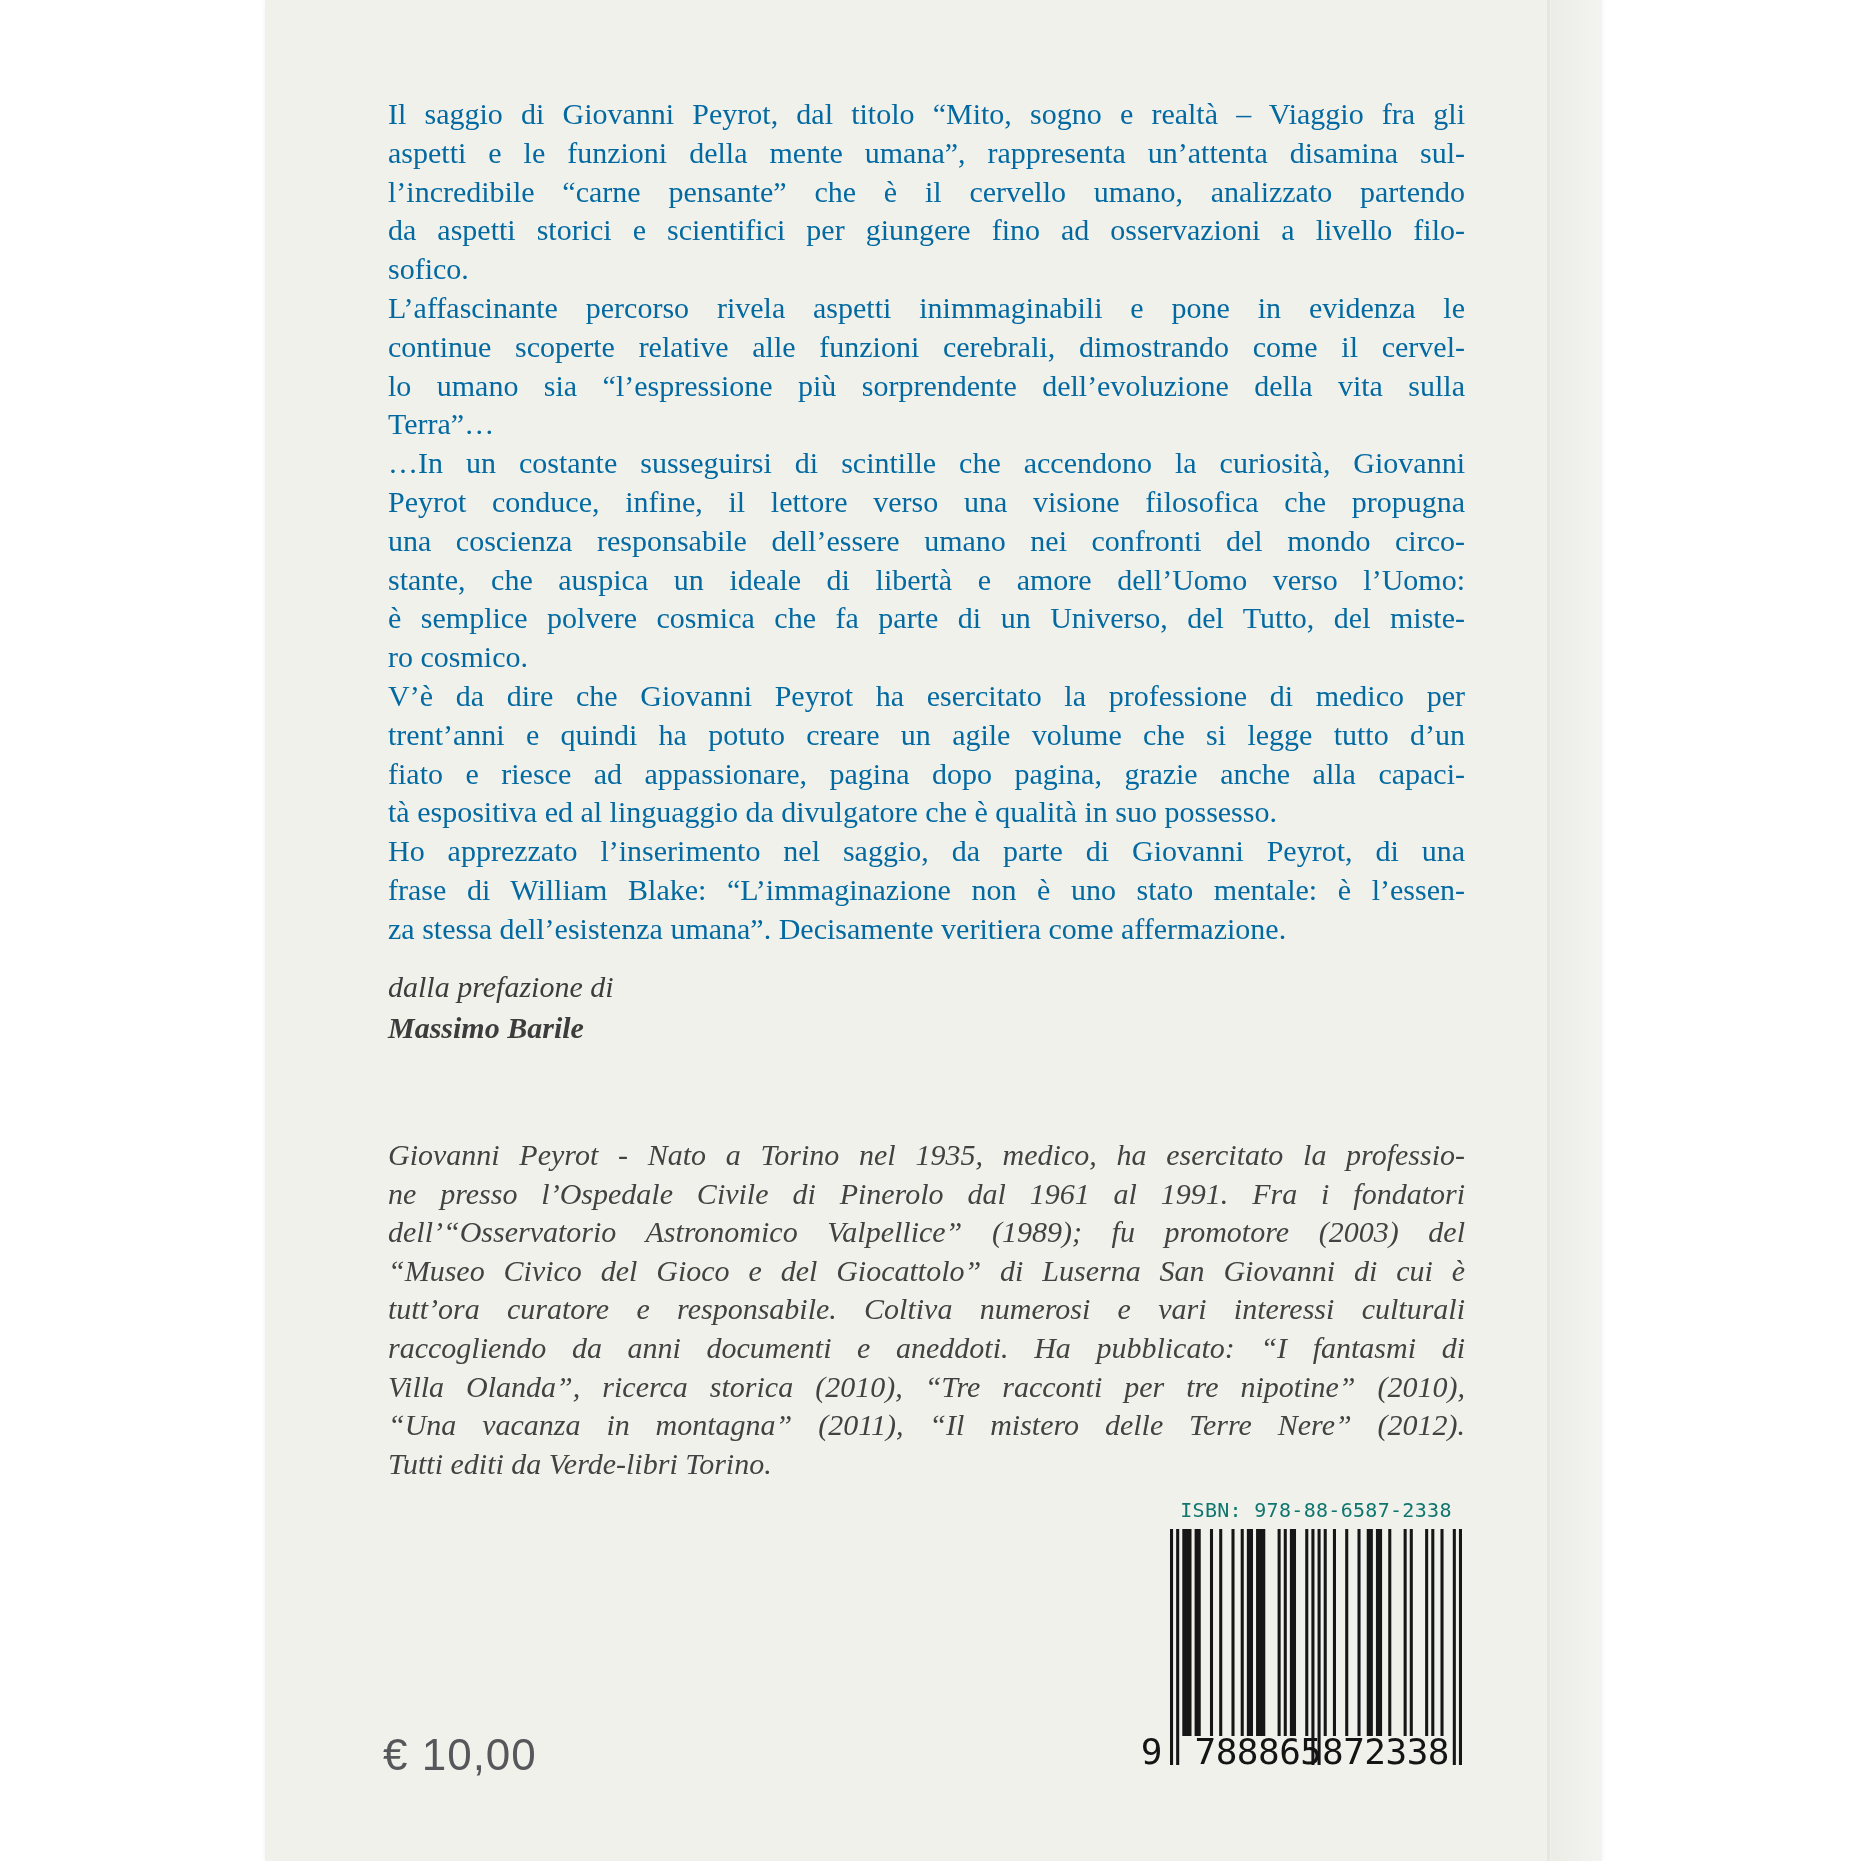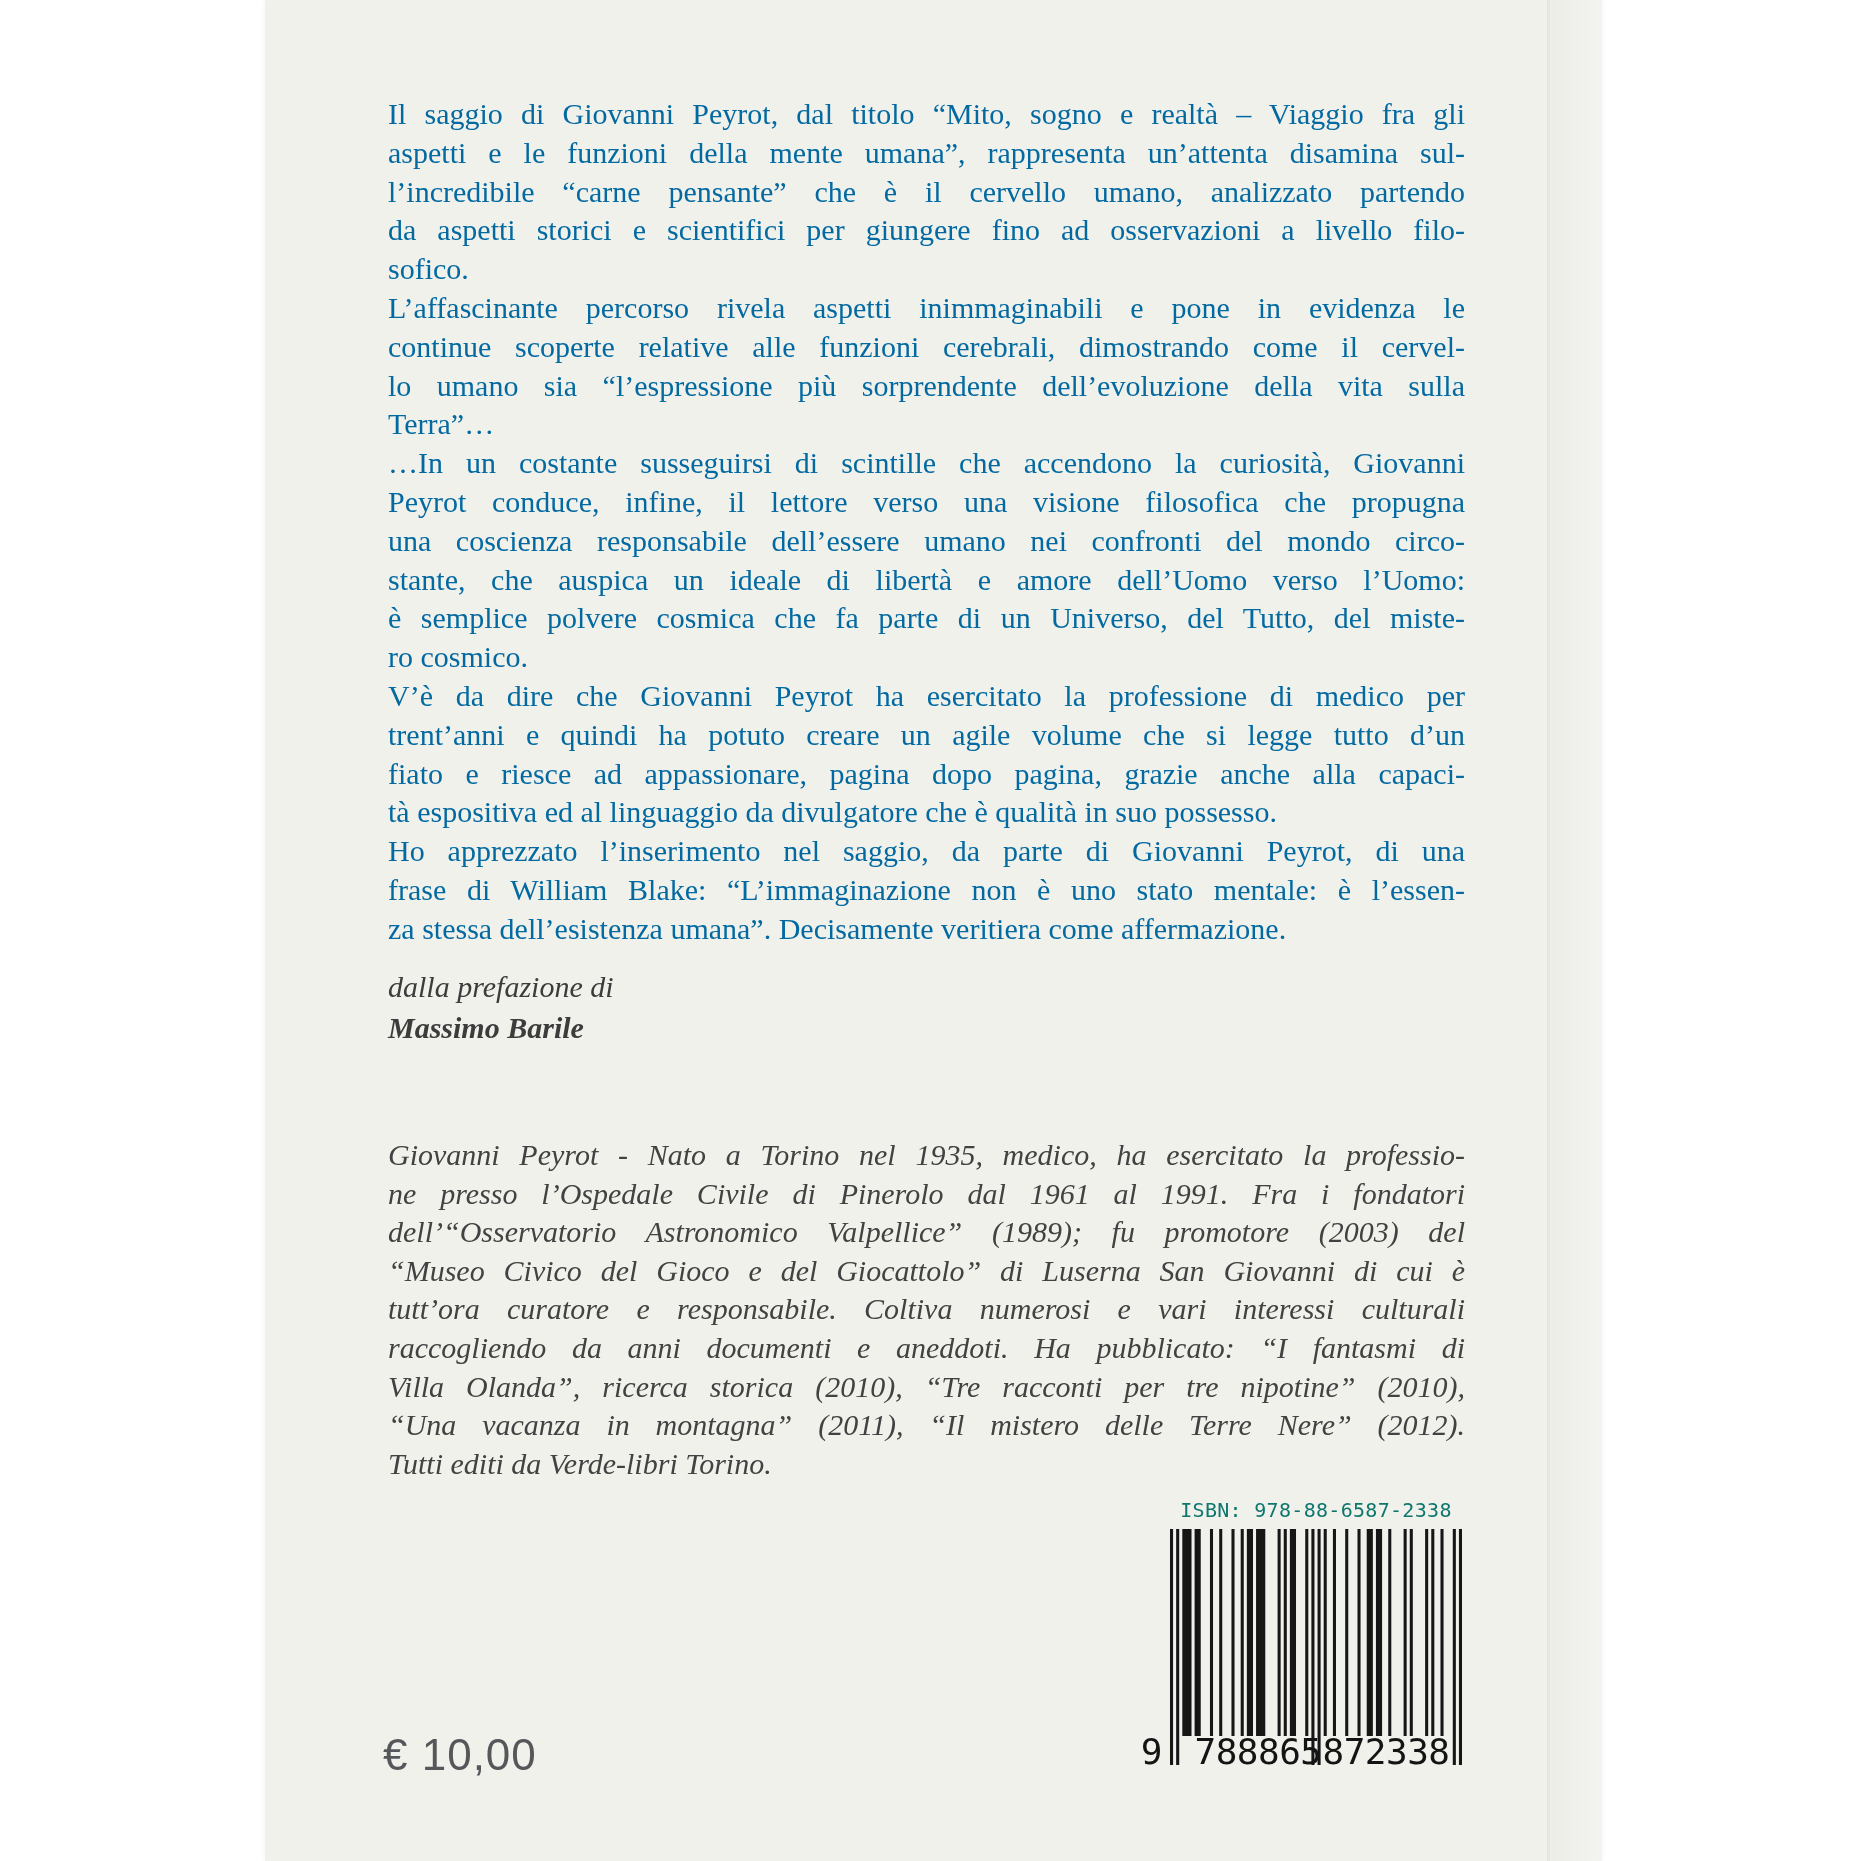--- a/index.html
+++ b/index.html
@@ -56,21 +56,21 @@
     position:relative;margin-top:7px;height:240px;width:292px;
   }
   .barcode-wrap svg{position:absolute;left:0;top:0;}
   .bc-digit{
     position:absolute;top:206px;height:34px;
     font-family:"DejaVu Sans Mono","Liberation Mono",monospace;
     font-size:36px;letter-spacing:-0.5px;color:#141414;line-height:34px;
   }
   .bc-first{left:-42px;width:34px;text-align:right;}
   .bc-left{left:12px;width:128px;text-align:center;margin-left:12px;}
-  .bc-right{left:152px;width:128px;text-align:center;}
+  .bc-right{left:152px;width:128px;}
   .price{
     position:absolute;left:118px;top:1730px;
     font-family:"Liberation Sans","DejaVu Sans",sans-serif;
     font-size:44px;color:#56575a;letter-spacing:1px;
   }
 </style>
 </head>
 <body>
 
 <div class="photo-stage">

